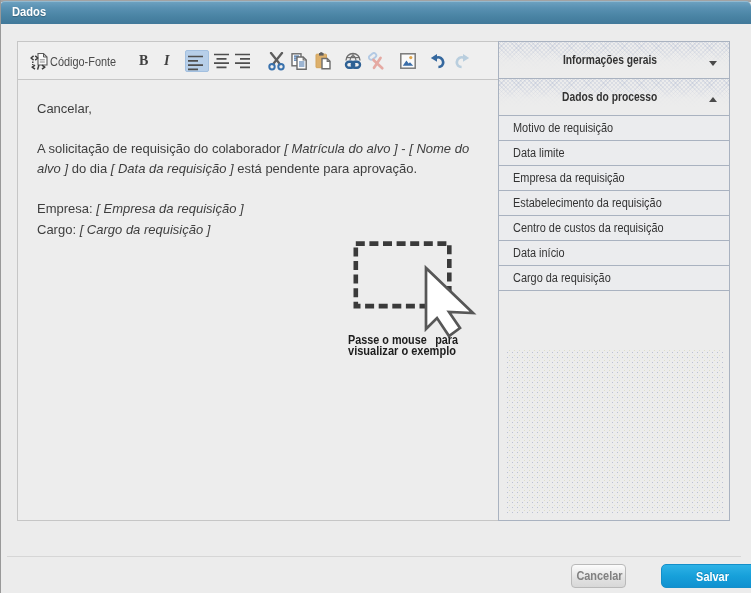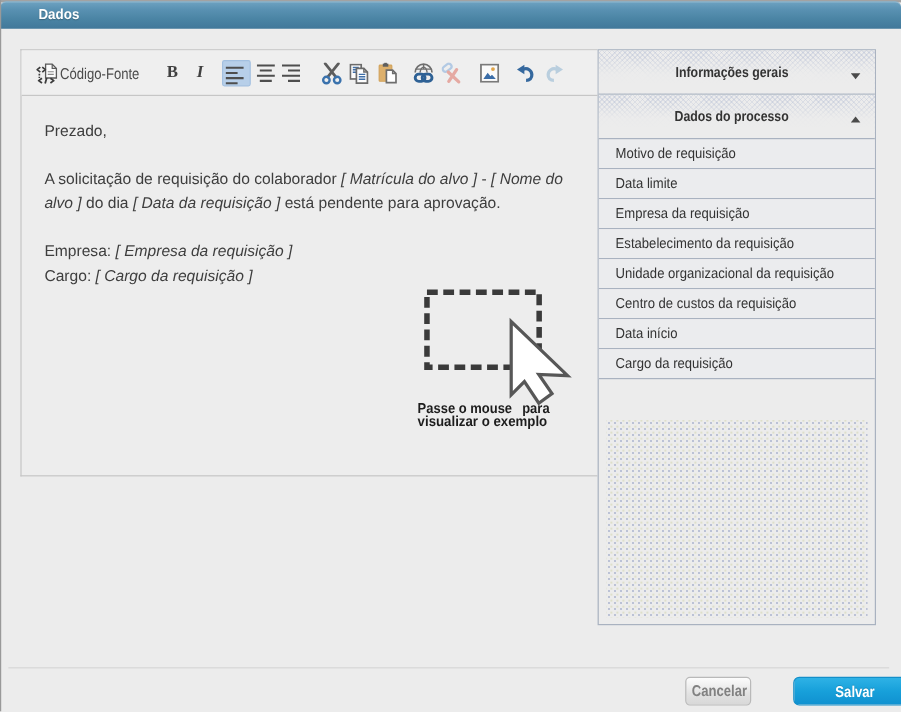--- a/index.html
+++ b/index.html
@@ -7,23 +7,23 @@
        background:#ececec;font-family:"Liberation Sans",sans-serif;}
   .abs{position:absolute;}
   
   #topstrip{left:0;top:0;width:751px;height:2px;background:#a2a2a2;}
   #leftedge{left:0;top:0;width:1px;height:593px;background:#999;}
   #title{left:0;top:1px;width:751px;height:23px;box-sizing:border-box;
          border-radius:5px 5px 0 0;
          background:linear-gradient(180deg,#6fa3c2 0%,#5991b2 30%,#4a84a4 65%,#41789a 100%);
          box-shadow:inset 0 1px 0 rgba(255,255,255,.25);}
   #title span{position:absolute;left:12px;top:4px;font-size:12px;font-weight:bold;color:#fff;
-         text-shadow:0 1px 1px rgba(0,0,0,.25);margin-left:20px;}
-  
-  #editor{left:17px;top:41px;width:481px;height:356px;box-sizing:border-box;
+         text-shadow:0 1px 1px rgba(0,0,0,.25);}
+  
+  #editor{left:17px;top:41px;width:481px;height:480px;box-sizing:border-box;
           border:1px solid #c6c6c6;border-right:none;background:#ededed;}
   #toolbar{position:absolute;left:0;top:0;width:100%;height:38px;box-sizing:border-box;
            border-bottom:1px solid #c6c6c6;background:#efefef;}
   .tbi{position:absolute;top:0;height:38px;display:flex;align-items:center;}
   #content{position:absolute;left:0;top:38px;right:0;bottom:0;}
   #edtext{position:absolute;left:19px;top:19px;right:16px;
           font-size:13px;line-height:20.1px;color:#3e3e3e;}
   #edtext i{font-style:italic;text-align:center;}
   
   #sidebar{left:498px;top:41px;width:232px;height:480px;box-sizing:border-box;
@@ -157,21 +157,21 @@
     </div>
     <div class="tbi" style="left:436px">
       <svg width="16" height="16" viewBox="0 0 16 16">
         <path d="M10 4.7 C 6.2 3.2 3 5.8 2.8 9.2 C 2.6 12 4.6 14 7.6 14" fill="none" stroke="#b9cede" stroke-width="2.7"></path>
         <polygon points="15.2,4.9 9,1 9,8.8" fill="#b9cede"></polygon>
       </svg>
     </div>
   </div>
   <div id="content">
     <div id="edtext">
-      <div>Prezado,</div>
+      <div>Cancelar,</div>
       <div>&nbsp;</div>
       <div>A solicitação de requisição do colaborador <i>[ Matrícula do alvo ]</i> - <i>[ Nome do</i></div>
       <div><i>alvo ]</i> do dia <i>[ Data da requisição ]</i> está pendente para aprovação.</div>
       <div>&nbsp;</div>
       <div>Empresa: <i>[ Empresa da requisição ]</i></div>
       <div>Cargo: <i>[ Cargo da requisição ]</i></div>
     </div>
     <svg id="hoverimg" style="position:absolute;left:327px;top:160px" width="134" height="120" viewBox="0 0 134 120">
       <rect x="10.8" y="3.6" width="93.5" height="62.5" fill="none" stroke="#3a3a3a" stroke-width="4.6" stroke-dasharray="9 4.6"></rect>
       <polygon points="81,28 81,89 92,78 104,96 115,88 104,72 128,73" fill="#ffffff" stroke="#575757" stroke-width="2.7"></polygon>
@@ -181,21 +181,20 @@
   </div>
 </div>
 
 <div class="abs" id="sidebar">
   <div class="acchead"><b>Informações gerais</b><span class="car cardown"></span></div>
   <div class="acchead"><b>Dados do processo</b><span class="car carup"></span></div>
   <div class="item"><span>Motivo de requisição</span></div>
   <div class="item"><span>Data limite</span></div>
   <div class="item"><span>Empresa da requisição</span></div>
   <div class="item"><span>Estabelecimento da requisição</span></div>
-  <div class="item"><span>Unidade organizacional da requisição</span></div>
   <div class="item"><span>Centro de custos da requisição</span></div>
   <div class="item"><span>Data início</span></div>
   <div class="item"><span>Cargo da requisição</span></div>
   <div id="dotted"></div>
 </div>
 
 <div class="abs" id="sep"></div>
 <div class="abs" id="btncancel"><span style="display:inline-block;transform:scaleX(.84)">Cancelar</span></div>
 <div class="abs" id="btnsave"><span style="display:inline-block;transform:scaleX(.84)">Salvar</span></div>
 

